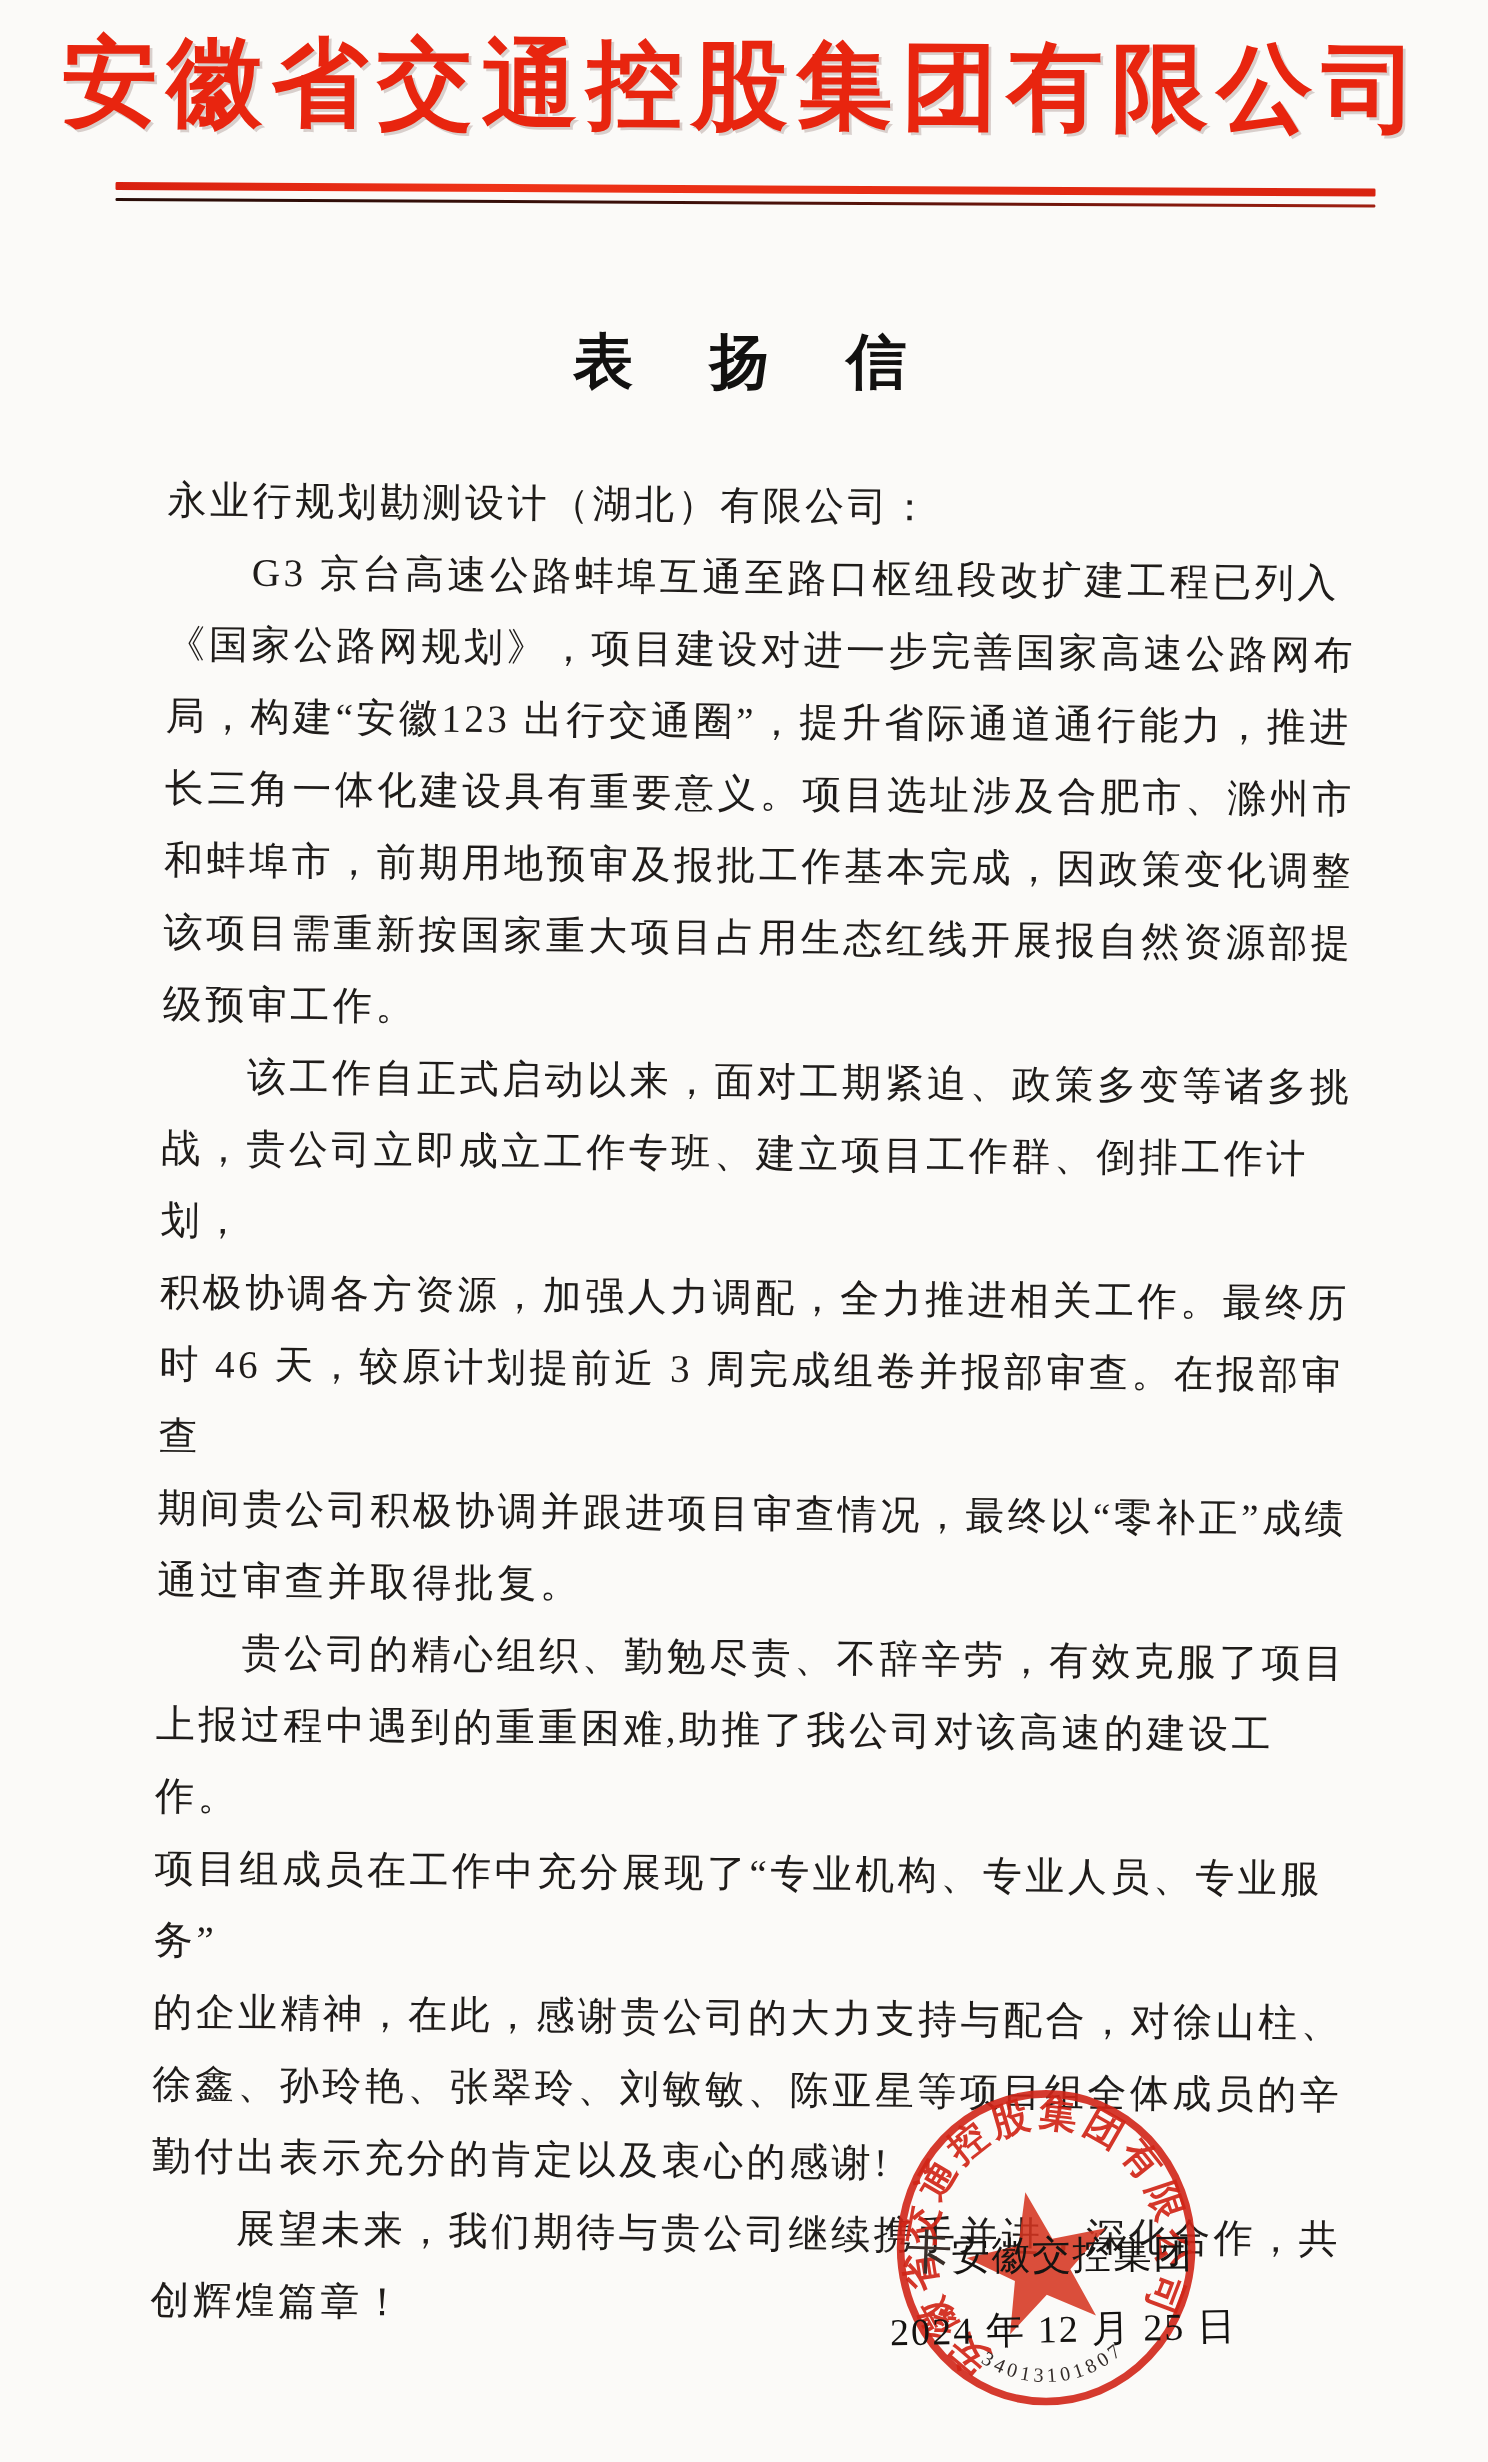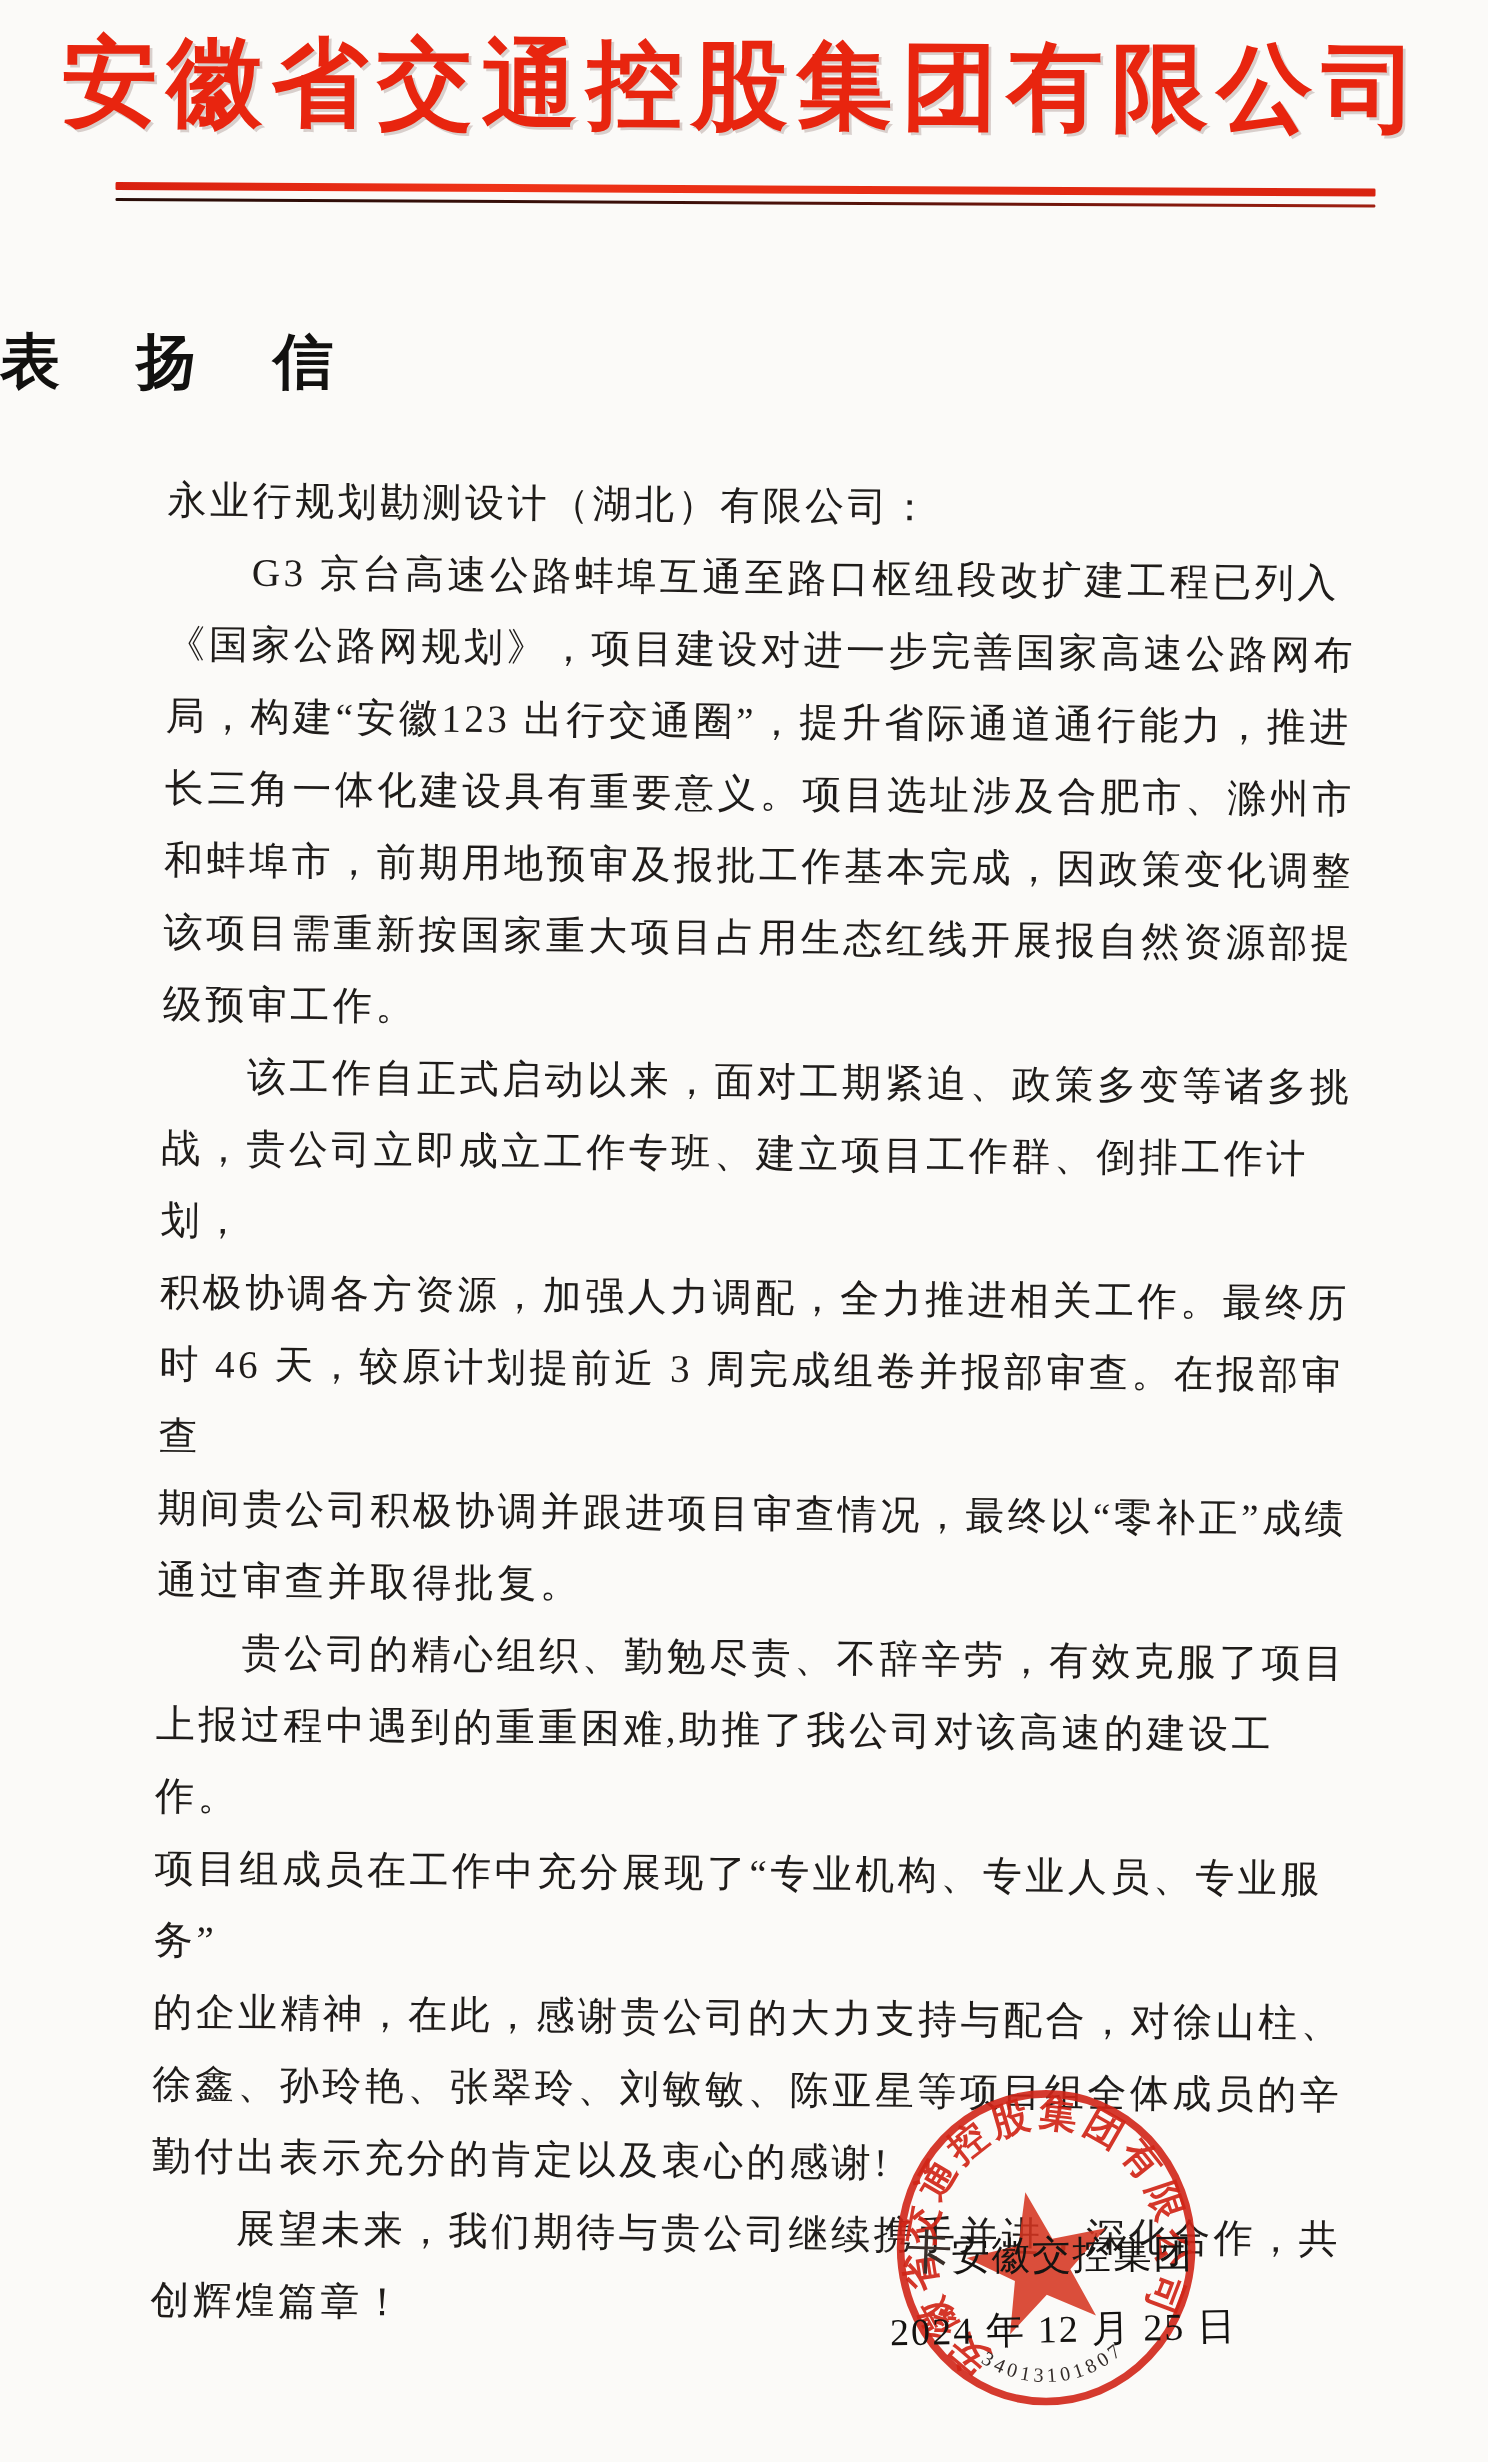--- a/index.html
+++ b/index.html
@@ -25,20 +25,21 @@
     white-space: nowrap;
     text-shadow: 2.8px 2.8px 0 rgba(60, 12, 4, 0.18);
   }
   .rules { margin: 42px 112px 0 116px; }
   .rule-thick { height: 7.6px; border-radius: 1.4px; }
   .rule-thin  { height: 2.8px; margin-top: 8.3px; border-radius: 1.4px; }
 
   
   .doc-title {
     margin-top: 130px;
+    text-align: center;
     font-size: 60px;
     line-height: 62px;
     font-weight: 700;
     letter-spacing: 8.3px;
     color: #121110;
     white-space: pre;
   }
 
   
   .letter-body {

